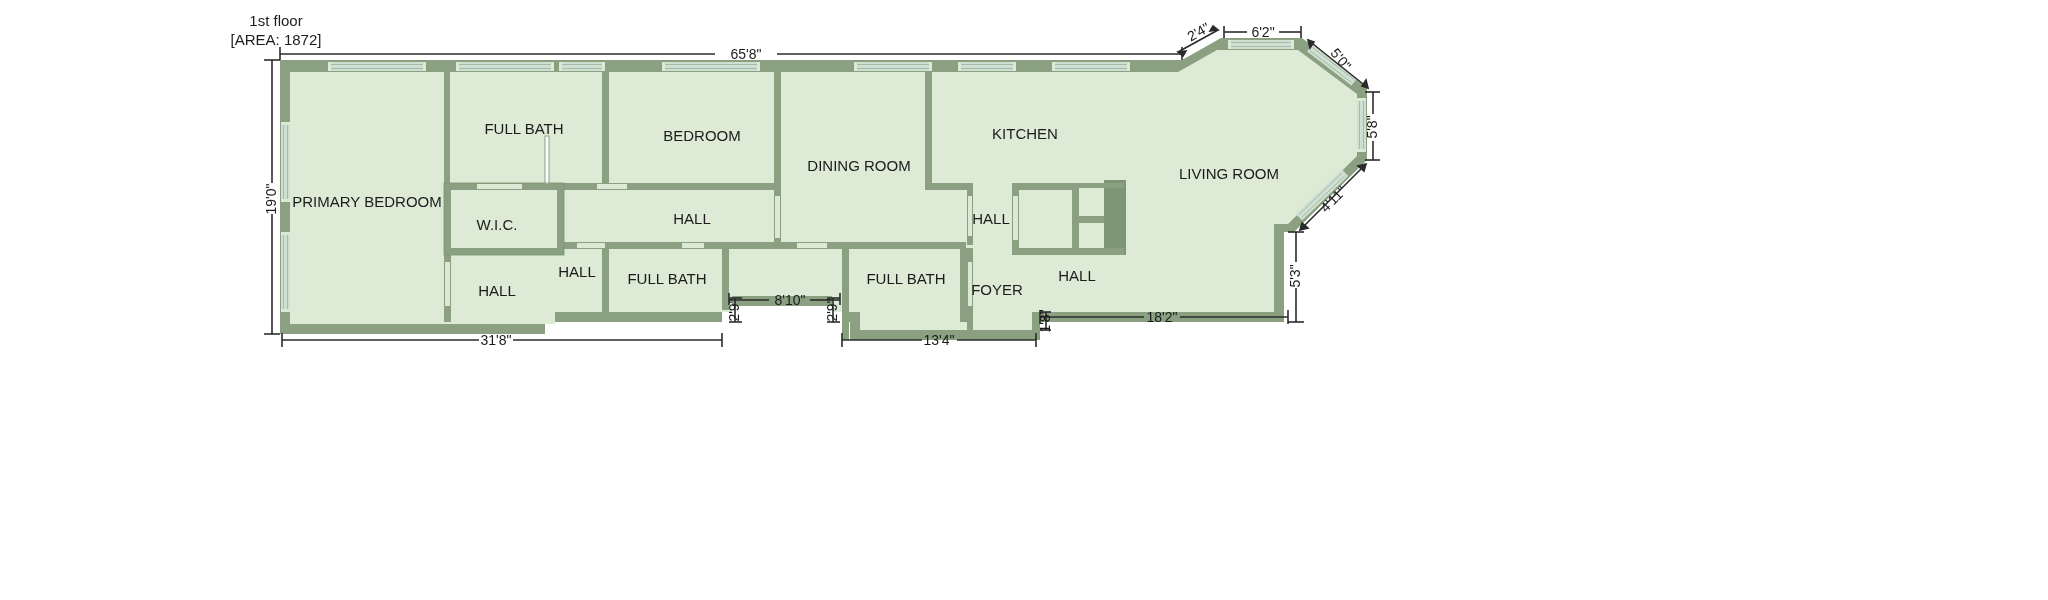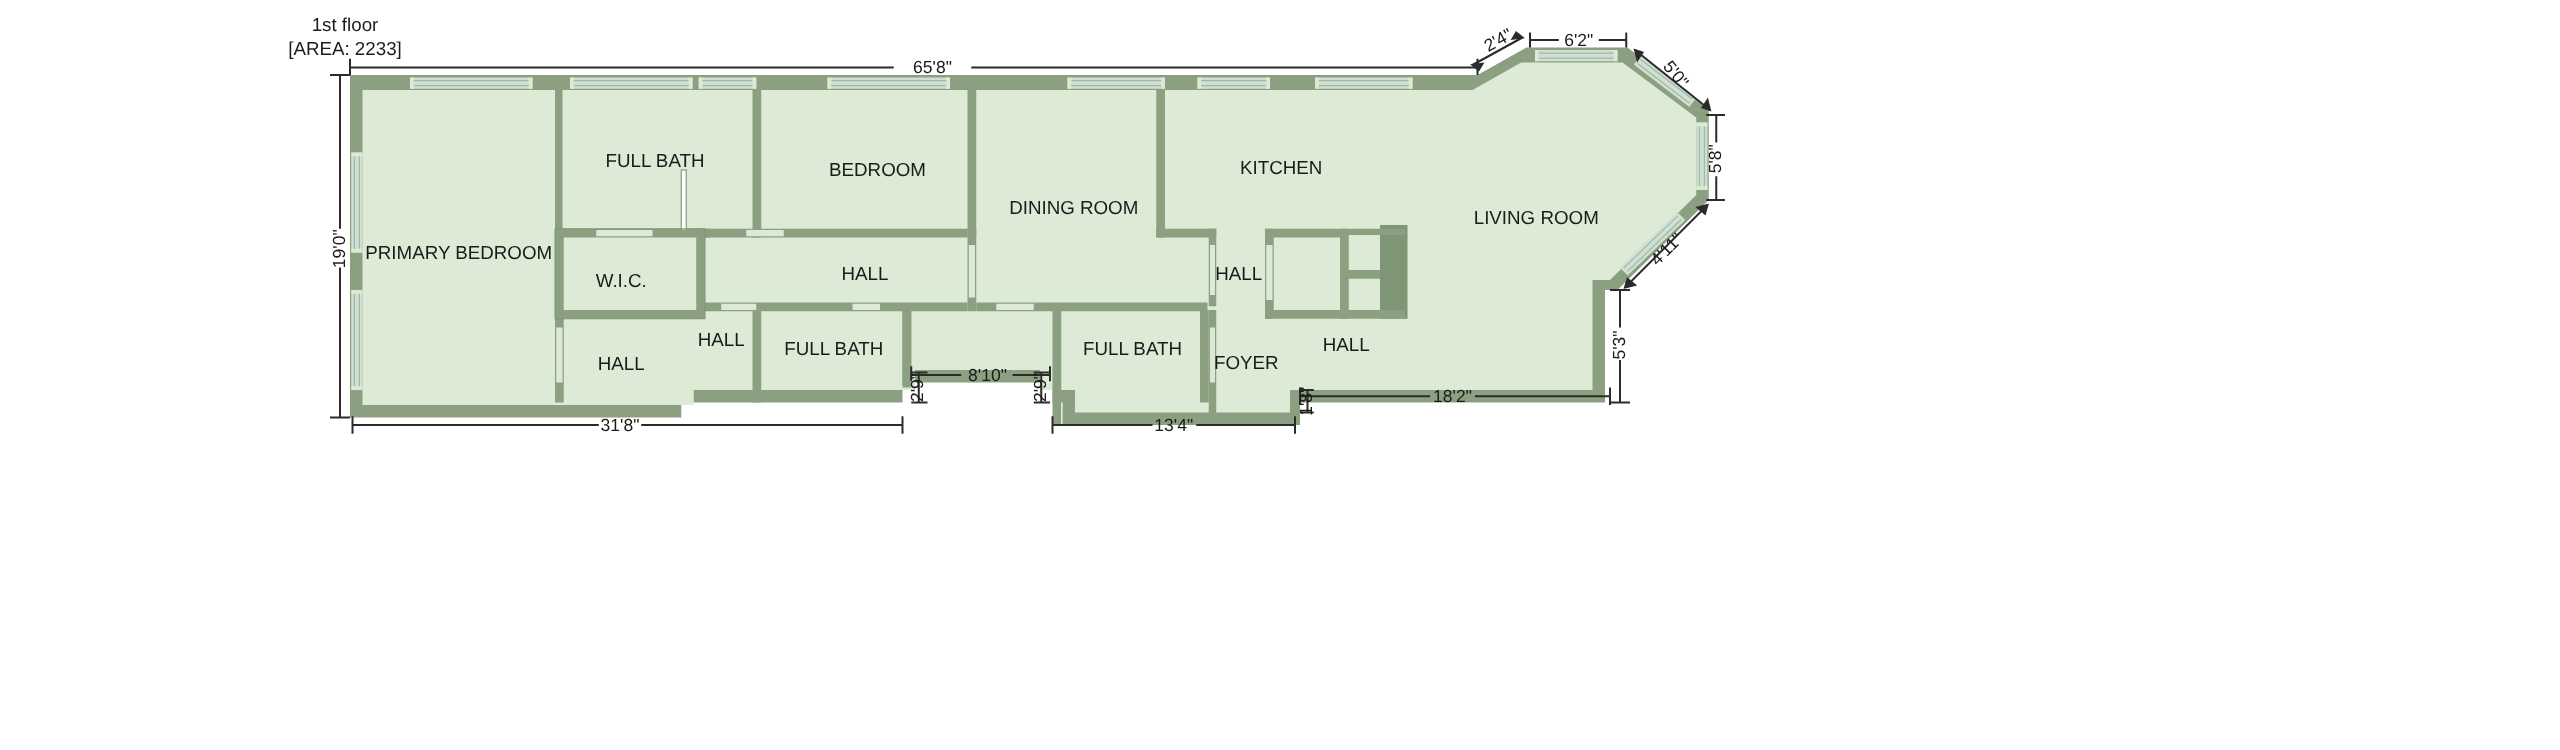--- a/index.html
+++ b/index.html
@@ -59,21 +59,21 @@
     stroke-width: 1.6;
   }
 </style>
 </head>
 <body>
 
 <div id="plan-root">
 
   <div class="title-block">
     <div>1st floor</div>
-    <div>[AREA: 2233]</div>
+    <div>[AREA: 1872]</div>
   </div>
 
   <svg id="plan-svg" width="2048" height="600" viewBox="0 0 2048 600">
 
     <g>
       <path fill="#8aa081" stroke="none" d="M 248,60
                L 1150,60
                L 1189,38
                L 1270,38
                L 1335,88

